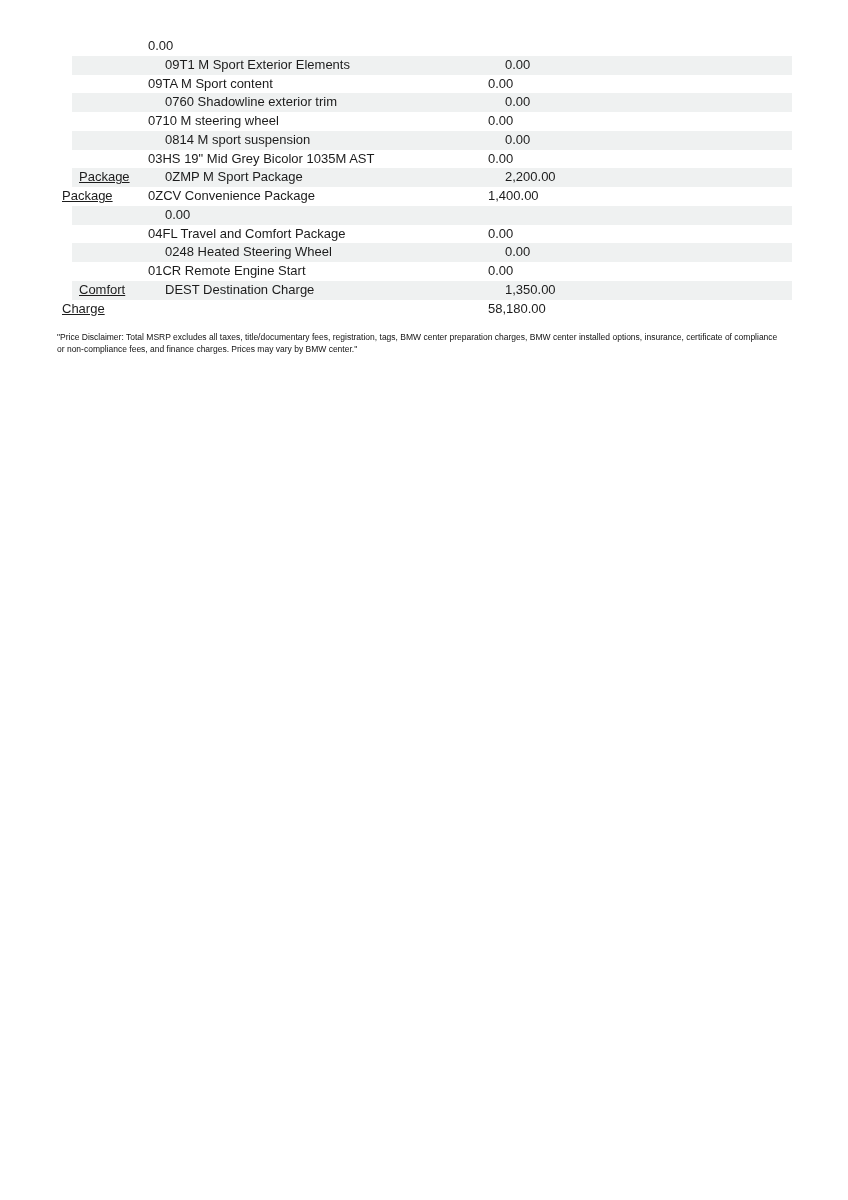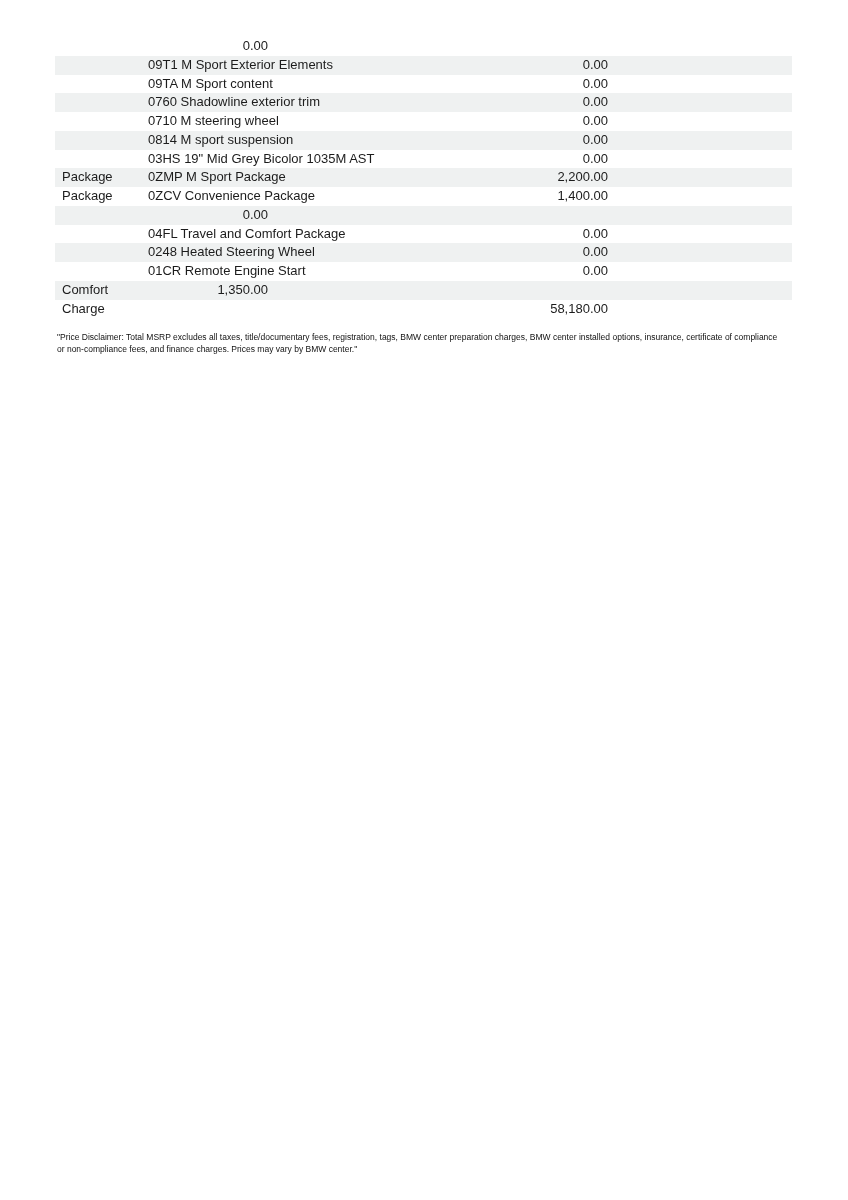--- a/index.html
+++ b/index.html
@@ -29,36 +29,36 @@
     width: 737px;
   }
   .row {
     display: flex;
     align-items: center;
     height: 18.75px;
     font-size: 13px;
     line-height: 18.75px;
     white-space: nowrap;
   }
-  .row.striped { background: var(--stripe); }
+  .row.striped { background: var(--stripe); margin-left: 17px; }
   .col-cat {
     width: 93px;
     padding-left: 7px;
     flex: none;
     overflow: hidden;
+    text-decoration: underline;
   }
   .col-desc {
     width: 340px;
     flex: none;
     overflow: hidden;
   }
   .col-val {
     width: 120px;
     flex: none;
-    text-align: right;
   }
   .col-spacer { flex: 1; }
   .disclaimer {
     position: absolute;
     left: 57px;
     top: 331px;
     width: 724px;
     font-size: 8.5px;
     line-height: 12px;
     color: #111111;
@@ -140,20 +140,21 @@
     <div class="col-spacer"></div>
   </div>
       <div class="row">
     <div class="col-cat"></div>
     <div class="col-desc">01CR Remote Engine Start</div>
     <div class="col-val">0.00</div>
     <div class="col-spacer"></div>
   </div>
       <div class="row striped">
     <div class="col-cat">Comfort</div>
+    <div class="col-desc">DEST Destination Charge</div>
     <div class="col-val">1,350.00</div>
     <div class="col-spacer"></div>
   </div>
       <div class="row">
     <div class="col-cat">Charge</div>
     <div class="col-desc"></div>
     <div class="col-val">58,180.00</div>
     <div class="col-spacer"></div>
   </div>
     </div>

